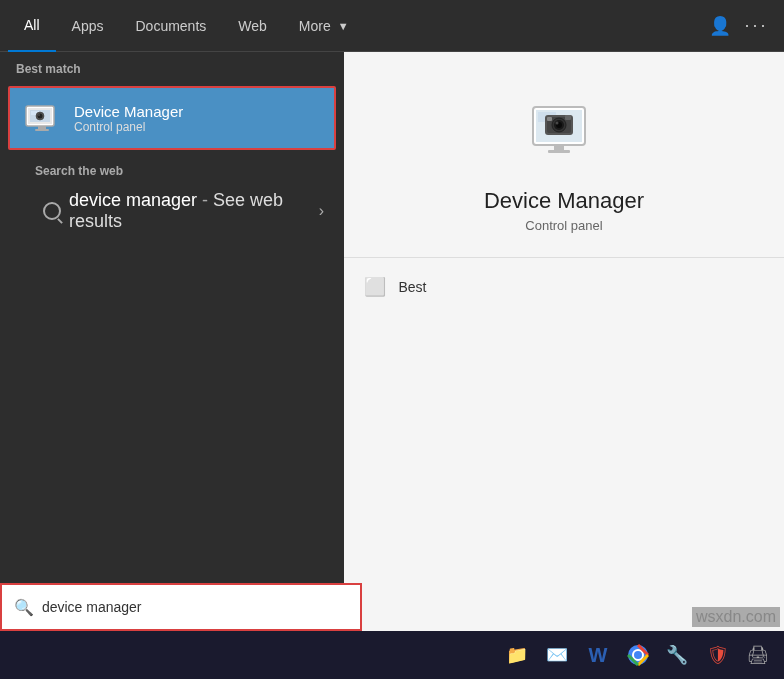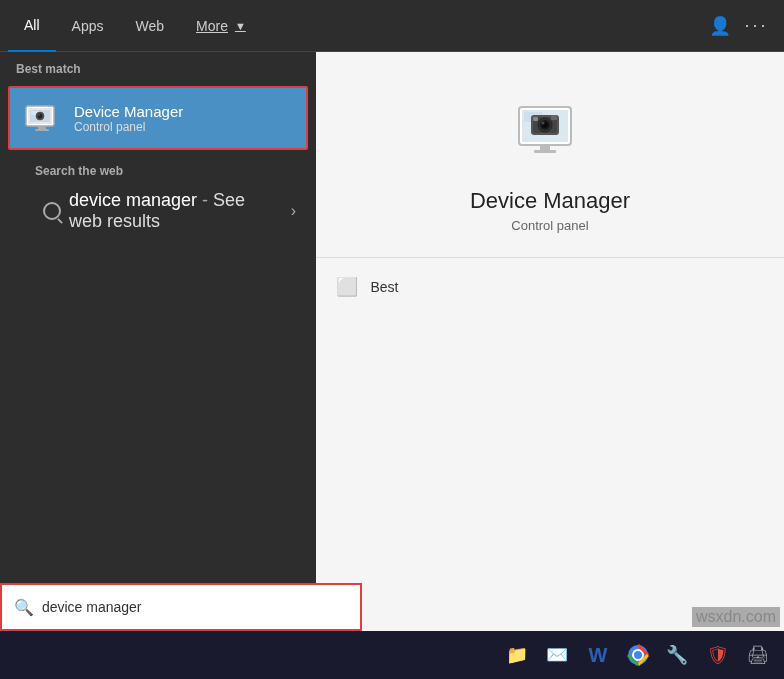--- a/index.html
+++ b/index.html
@@ -47,21 +47,20 @@
 
     .tab.active {
       color: #fff;
       border-bottom: 2px solid #0078d4;
     }
 
     .tab-more {
       display: flex;
       align-items: center;
       gap: 4px;
-      text-decoration: underline;
     }
 
     .tab-spacer { flex: 1; }
 
     .tab-bar-icons {
       display: flex;
       align-items: center;
       gap: 12px;
       padding-right: 8px;
       color: #ccc;
@@ -69,21 +68,21 @@
 
     
     .main-content {
       display: flex;
       flex: 1;
       overflow: hidden;
     }
 
     
     .left-panel {
-      width: 316px;
+      width: 344px;
       background: #2d2d2d;
       display: flex;
       flex-direction: column;
       overflow: hidden;
     }
 
     .section-label {
       padding: 10px 16px 6px;
       font-size: 12px;
       color: #aaa;
@@ -325,20 +324,23 @@
 <body>
 
 <div class="start-menu">
 
   <div class="tab-bar">
     <div class="tab active">
       <span>All</span>
     </div>
     <div class="tab">
       <span>Apps</span>
+    </div>
+    <div class="tab">
+      <span>Documents</span>
     </div>
     <div class="tab">
       <span>Web</span>
     </div>
     <div class="tab tab-more">
       <span>More</span>
       <span style="font-size:11px; margin-left:3px;">▼</span>
     </div>
     <div class="tab-spacer"></div>
     <div class="tab-bar-icons">

